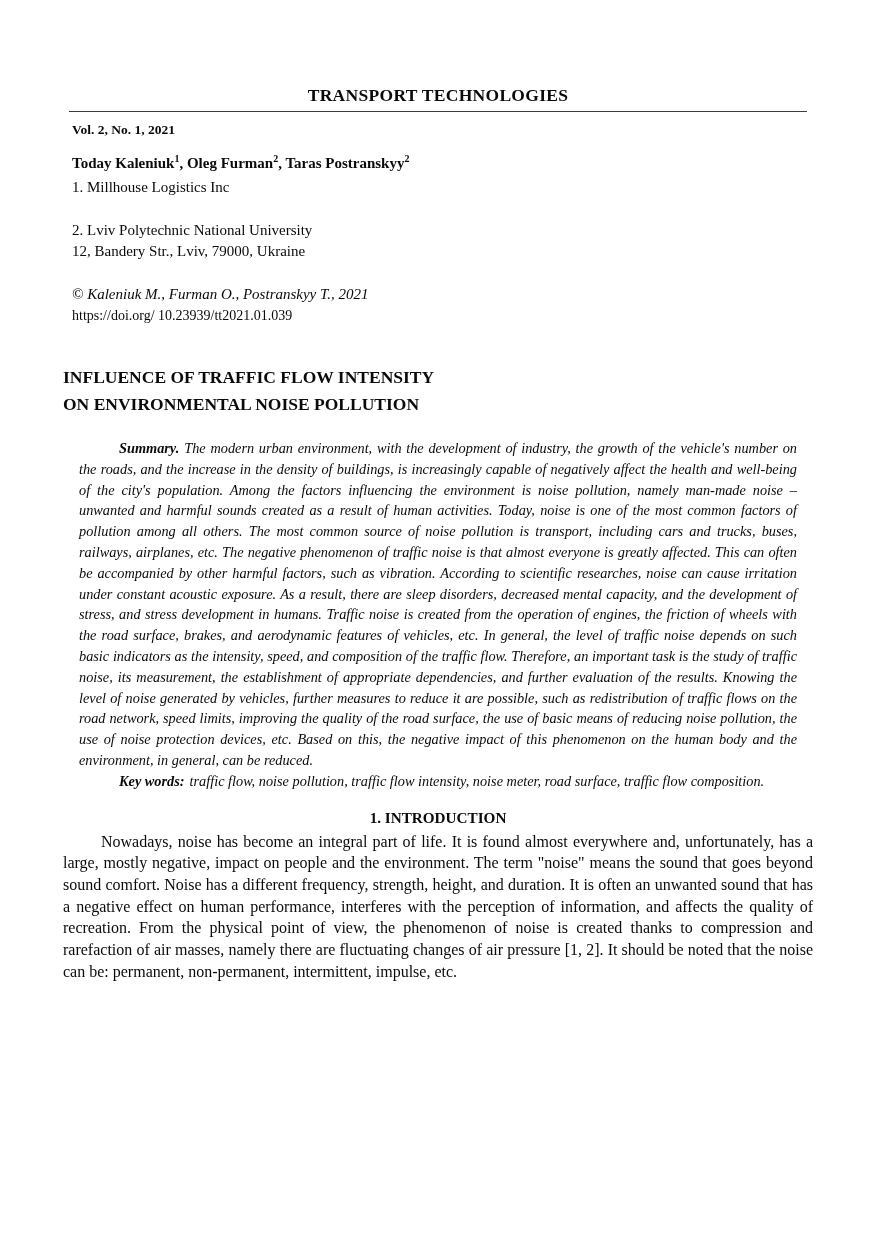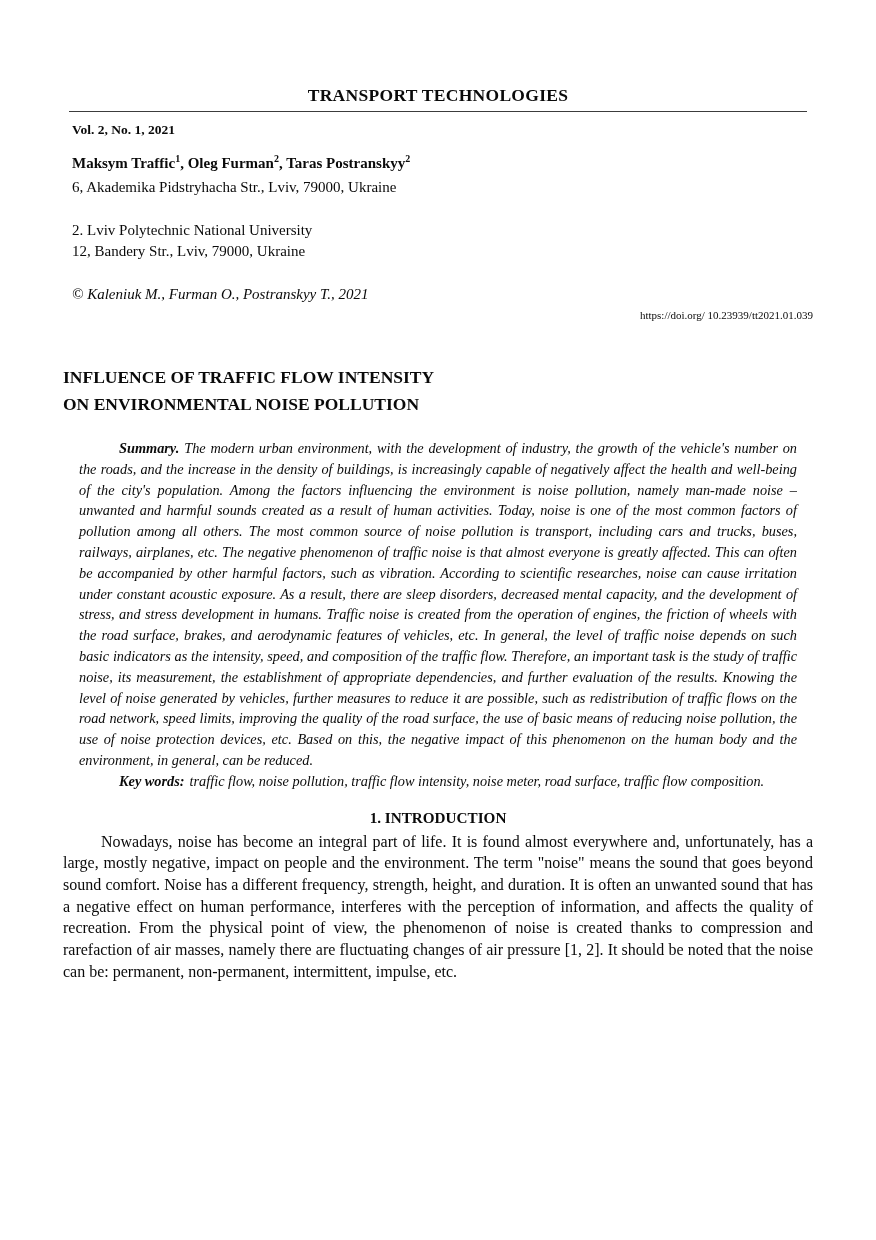--- a/index.html
+++ b/index.html
@@ -53,24 +53,23 @@
   }
   .affil-group-1 { margin-top: 4px; }
   .affil-group-2 { margin-top: 22px; }
   .copyright-line {
     font-size: 15px;
     font-style: italic;
     line-height: 21px;
     margin: 22px 0 0 0;
   }
   .doi-line {
-    font-size: 11px;
+    font-size: 14px;
     line-height: 21px;
     margin: 0;
-    text-align: right;
   }
   
   .article-title {
     margin: 38px 0 0 0;
     font-size: 17.5px;
     font-weight: bold;
     line-height: 27px;
   }
   
   .summary-para {
@@ -117,26 +116,26 @@
 <body>
 
 <div class="page">
 
   <h1 class="journal-title">TRANSPORT TECHNOLOGIES</h1>
   <hr class="header-rule">
 
   <div class="meta-block">
     <p class="issue-line">Vol. 2, No. 1, 2021</p>
 
-    <p class="authors-line"><span>Maksym Traffic</span><sup>1</sup><span>,</span>
+    <p class="authors-line"><span>Today Kaleniuk</span><sup>1</sup><span>,</span>
       <span>Oleg Furman</span><sup>2</sup><span>,</span>
       <span>Taras Postranskyy</span><sup>2</sup></p>
 
     <div class="affil-group-1">
-      <p class="affil-line">6, Akademika Pidstryhacha Str., Lviv, 79000, Ukraine</p>
+      <p class="affil-line">1. Millhouse Logistics Inc</p>
     </div>
 
     <div class="affil-group-2">
       <p class="affil-line">2. Lviv Polytechnic National University</p>
       <p class="affil-line">12, Bandery Str., Lviv, 79000, Ukraine</p>
     </div>
 
     <p class="copyright-line">© Kaleniuk M., Furman O., Postranskyy T., 2021</p>
     <p class="doi-line">https://doi.org/ 10.23939/tt2021.01.039</p>
   </div>

